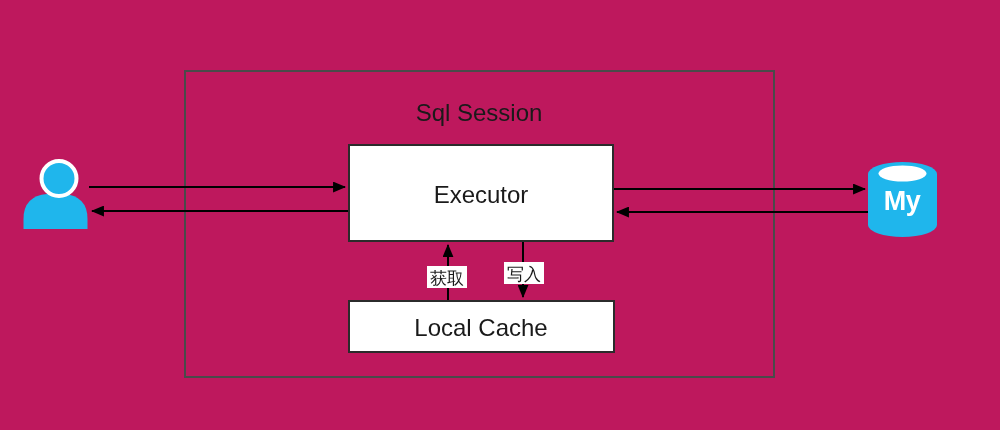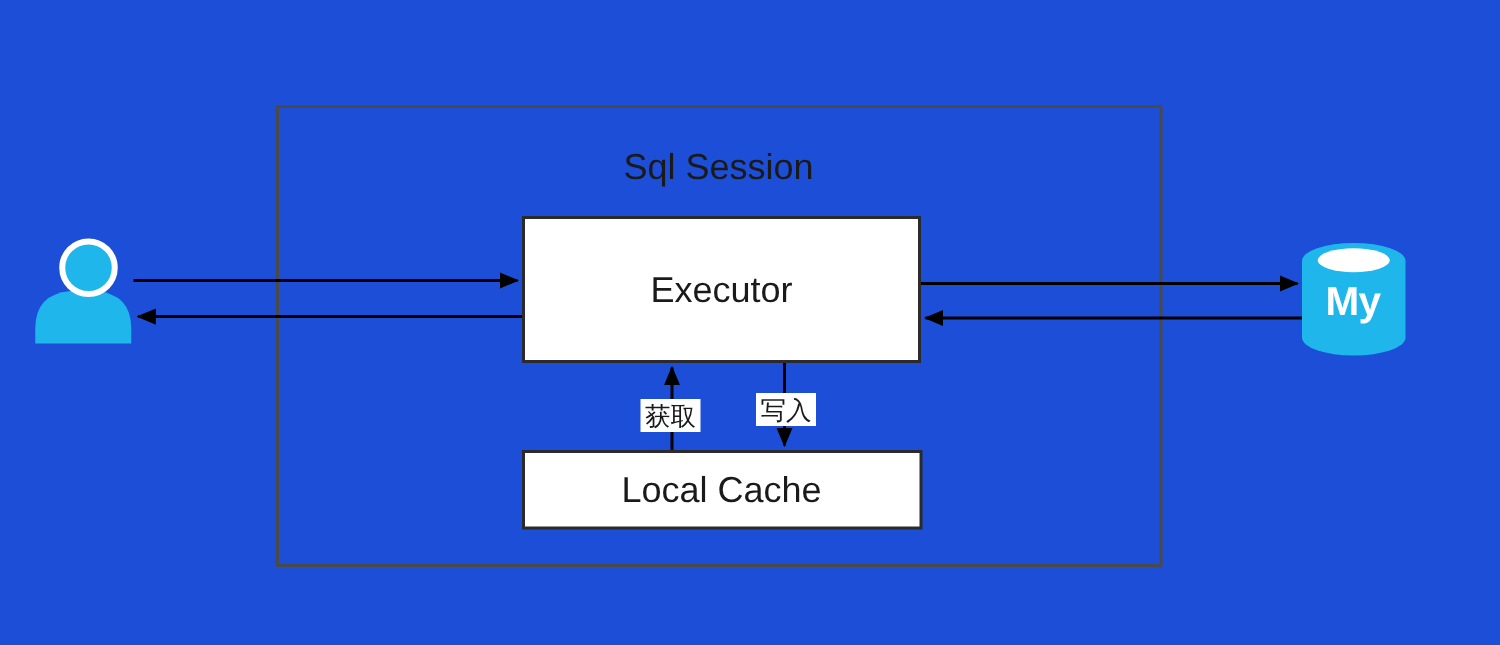--- a/index.html
+++ b/index.html
@@ -4,21 +4,21 @@
 <style>
   html, body {
     margin: 0;
     padding: 0;
     background: #ffffff;
   }
   #stage {
     position: relative;
     width: 1000px;
     height: 430px;
-    background: #1d4ed8;
+    background: #be185d;
     font-family: "Liberation Sans", sans-serif;
     overflow: hidden;
   }
   svg { display: block; }
   .node-label {
     font-family: "Liberation Sans", sans-serif;
     font-size: 24px;
     fill: #1a1a1a;
   }
   .edge-label {

